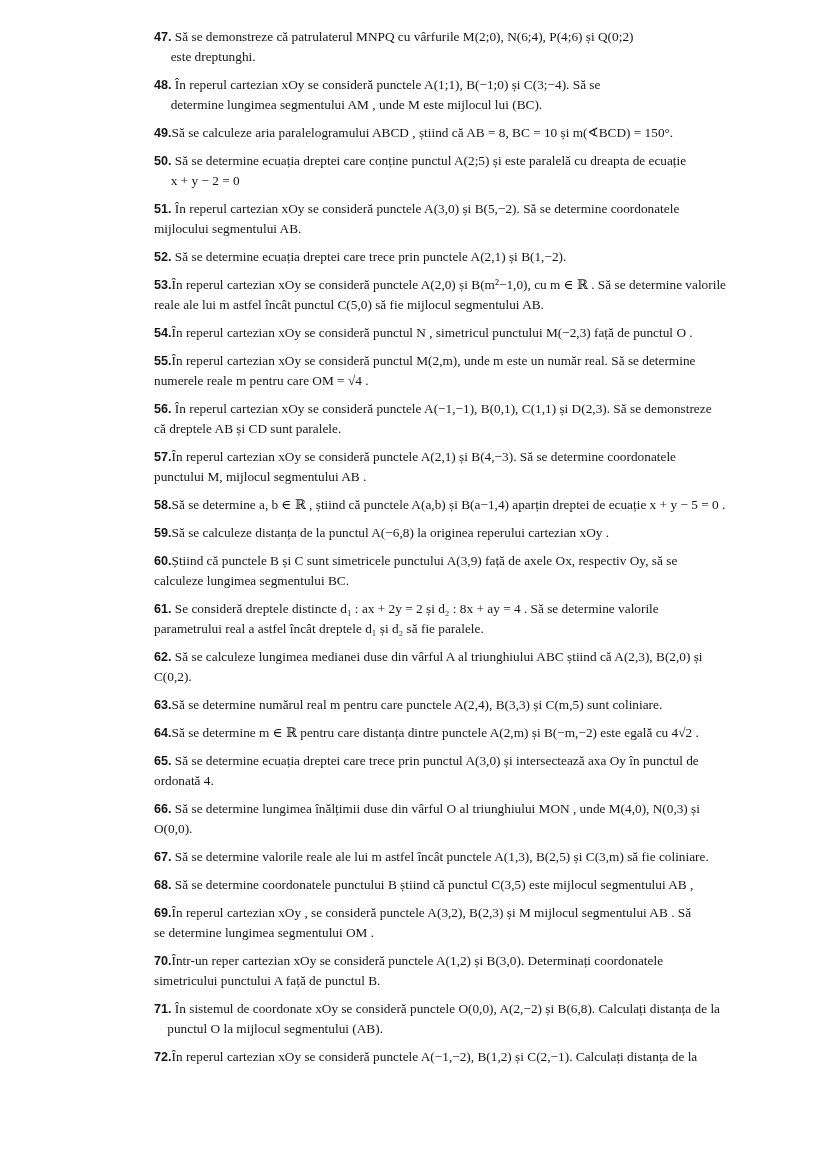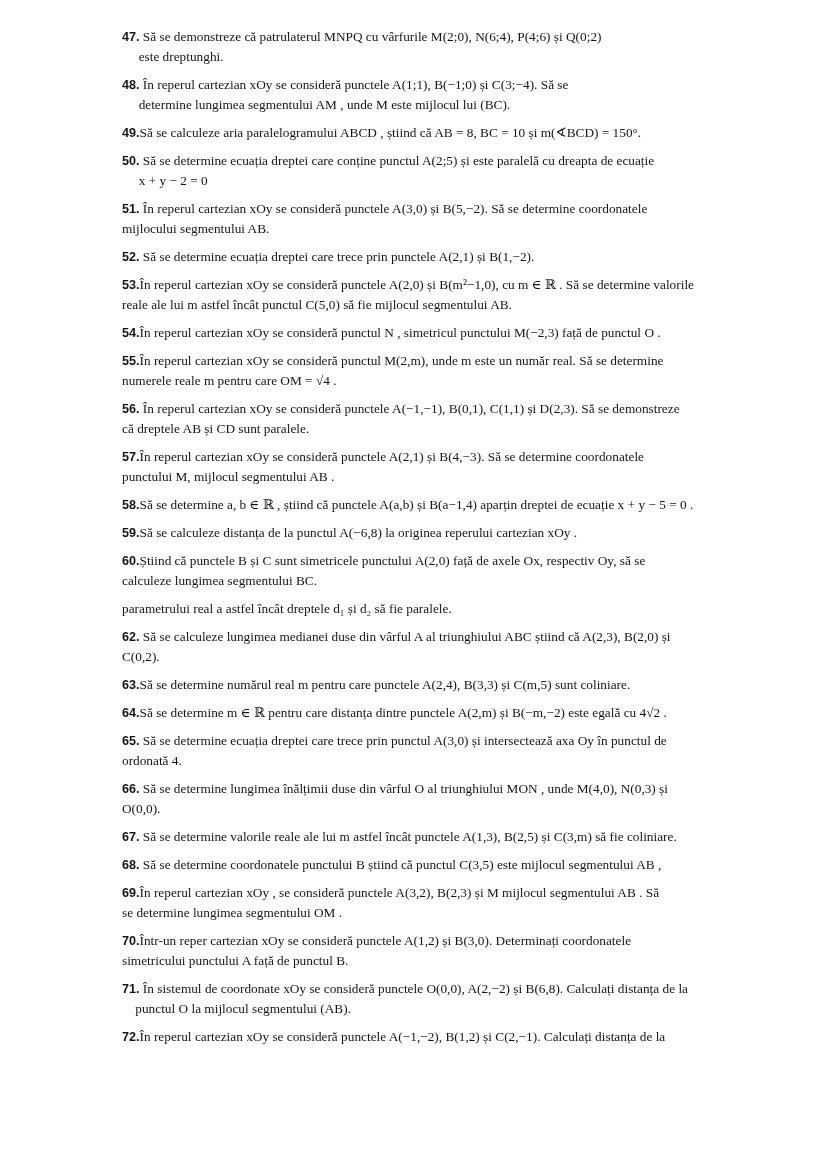--- a/index.html
+++ b/index.html
@@ -17,20 +17,21 @@
     box-sizing: border-box;
     width: 828px;
     min-height: 1171px;
     background: #ffffff;
     padding: 27px 56px 30px 122px;
   }
   .problem {
     font-size: 13.3px;
     line-height: 20px;
     margin-bottom: 8px;
+    margin-left: 32px;
   }
   .pline {
     white-space: pre-wrap;
     word-break: normal;
   }
   .num {
     font-weight: 700;
     font-family: "Liberation Sans", sans-serif;
     font-size: 12.6px;
   }
@@ -94,25 +95,26 @@
 
   <div class="problem">
         <div class="pline"><span class="num">58.</span><span>Să se determine a, b ∈ ℝ , știind că punctele A(a,b) și B(a−1,4) aparțin dreptei de ecuație x + y − 5 = 0 .</span></div>
       </div>
 
   <div class="problem">
         <div class="pline"><span class="num">59.</span><span>Să se calculeze distanța de la punctul A(−6,8) la originea reperului cartezian xOy .</span></div>
       </div>
 
   <div class="problem">
-        <div class="pline"><span class="num">60.</span><span>Știind că punctele B și C sunt simetricele punctului A(2,0) față de axele Ox, respectiv Oy, să se</span></div>
+        <div class="pline"><span class="num">60.</span><span>Știind că punctele B și C sunt simetricele punctului A(3,9) față de axele Ox, respectiv Oy, să se</span></div>
         <div class="pline">calculeze lungimea segmentului BC.</div>
       </div>
 
   <div class="problem">
+        <div class="pline"><span class="num">61.</span><span> Se consideră dreptele distincte d₁ : ax + 2y = 2 și d₂ : 8x + ay = 4 . Să se determine valorile</span></div>
         <div class="pline">parametrului real a astfel încât dreptele d₁ și d₂ să fie paralele.</div>
       </div>
 
   <div class="problem">
         <div class="pline"><span class="num">62.</span><span> Să se calculeze lungimea medianei duse din vârful A al triunghiului ABC știind că A(2,3), B(2,0) și</span></div>
         <div class="pline">C(0,2).</div>
       </div>
 
   <div class="problem">
         <div class="pline"><span class="num">63.</span><span>Să se determine numărul real m pentru care punctele A(2,4), B(3,3) și C(m,5) sunt coliniare.</span></div>

